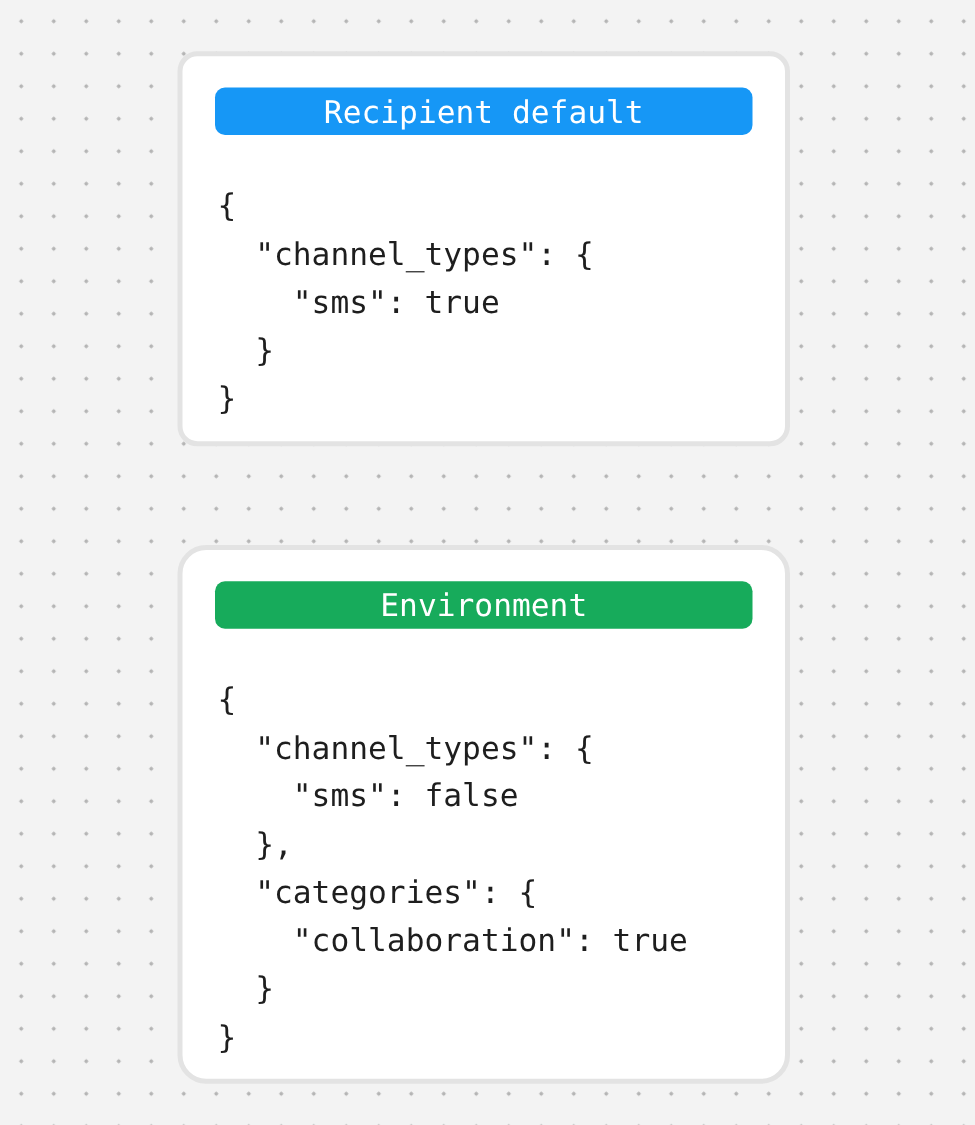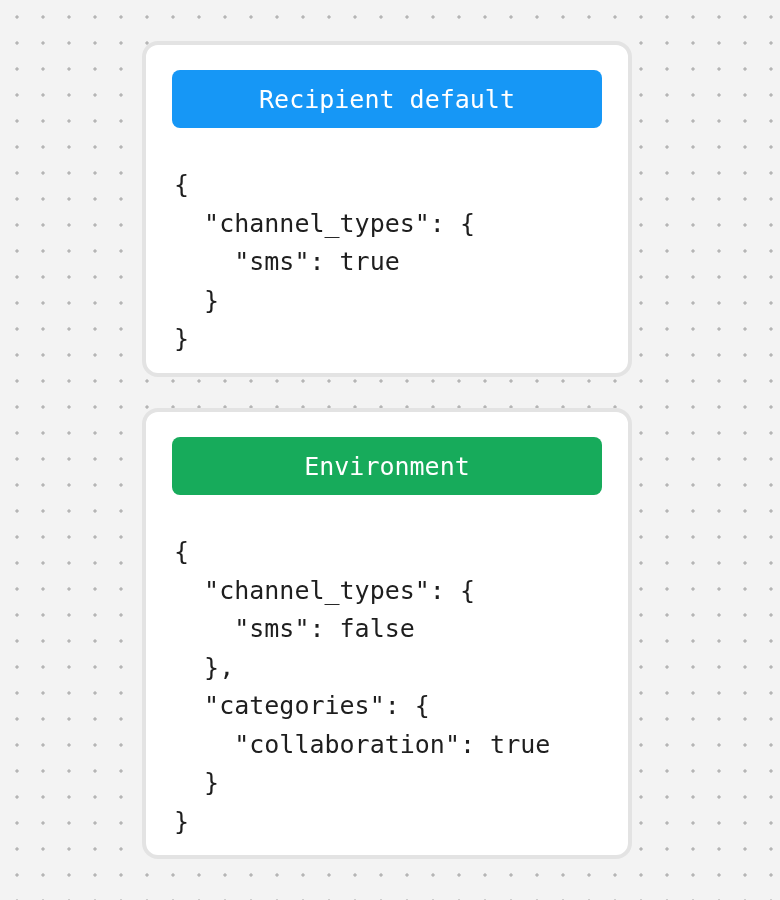--- a/index.html
+++ b/index.html
@@ -23,24 +23,24 @@
     position: absolute;
     left: 142px;
     width: 490px;
     background: #ffffff;
     border: 4px solid #e3e3e3;
     border-radius: 16px;
     padding: 25px 26px 14px 26px;
   }
 
   .card-1 { top: 41px; }
-  .card-2 { top: 408px; }
+  .card-2 { top: 436px; border-radius: 23px; }
 
   .card-header {
-    height: 58px;
+    height: 38px;
     border-radius: 8px;
     display: flex;
     align-items: center;
     justify-content: center;
     color: #ffffff;
     font-size: 25px;
     font-weight: 500;
     letter-spacing: 0;
     margin-bottom: 38px;
   }

